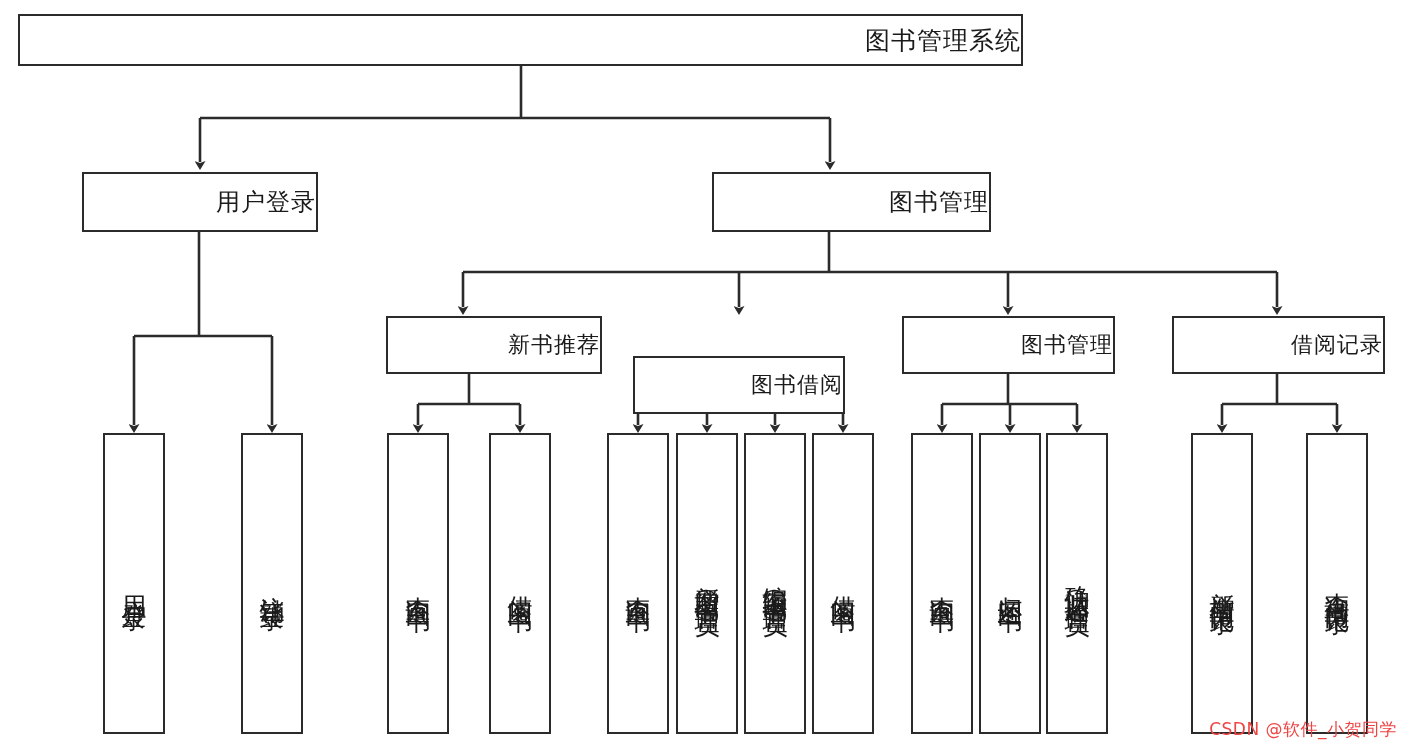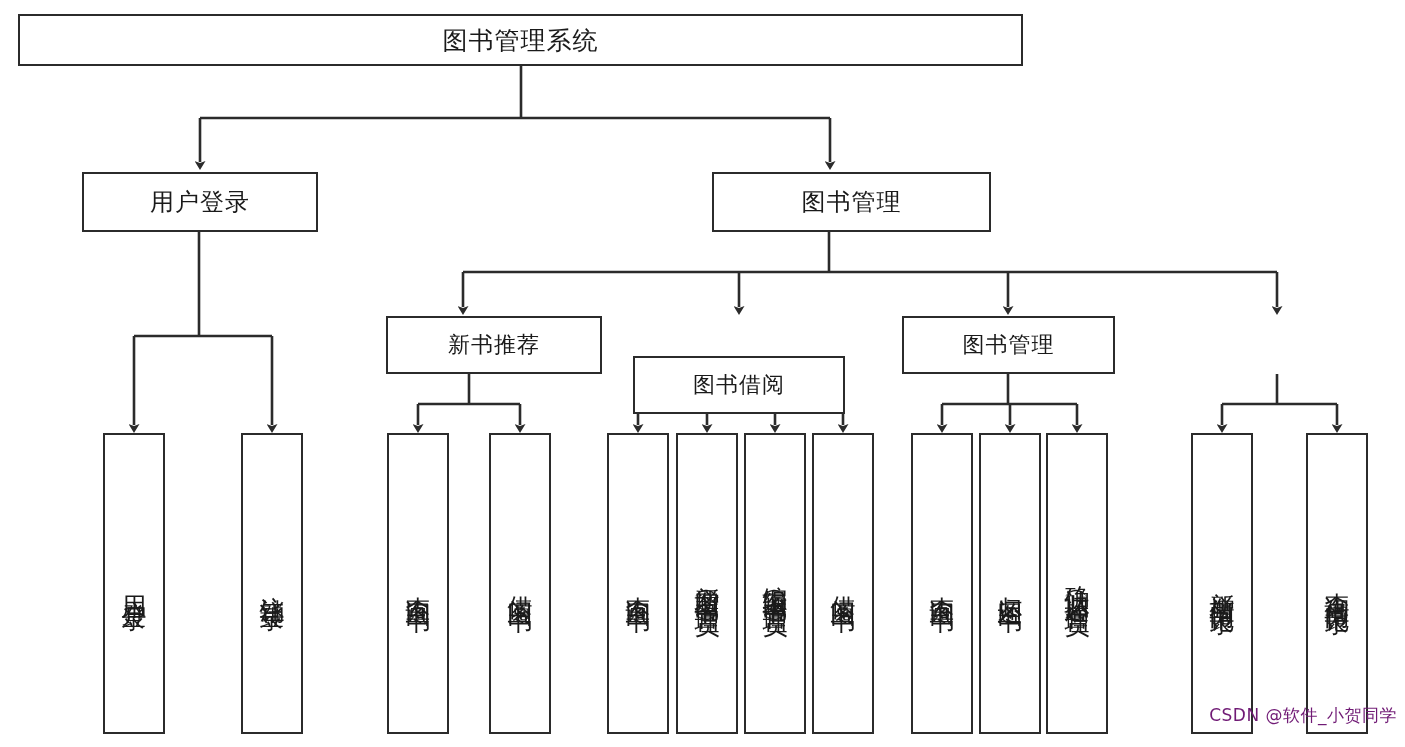--- a/index.html
+++ b/index.html
@@ -27,21 +27,21 @@
     width: 1405px;
     height: 747px;
   }
   .node-box {
     position: absolute;
     box-sizing: border-box;
     background: #ffffff;
     border: 2px solid #2b2b2b;
     display: flex;
     align-items: center;
-    justify-content: center;
+    justify-content: flex-end;
     overflow: hidden;
   }
   .node-label {
     color: #1a1a1a;
     text-align: center;
     white-space: nowrap;
     letter-spacing: 1px;
   }
   .node-root .node-label { font-size: 25px; }
   .node-branch .node-label { font-size: 24px; }
@@ -54,23 +54,23 @@
     writing-mode: vertical-rl;
     text-orientation: upright;
     font-size: 25px;
     line-height: 1.08;
     letter-spacing: 4px;
     white-space: nowrap;
   }
   #watermark {
     position: absolute;
     right: 8px;
-    bottom: 20px;
+    bottom: 6px;
     font-size: 17px;
-    color: #701a75;
+    color: #ef4444;
     letter-spacing: 0.5px;
     white-space: nowrap;
     pointer-events: none;
   }
 </style>
 </head>
 <body>
 
 <div id="diagram-root">
 
@@ -141,20 +141,23 @@
   </div>
 
   <div class="node-box node-sub" style="left:633px; top:316px; width:212px; height:58px;margin-top:40px;">
     <span class="node-label">图书借阅</span>
   </div>
 
   <div class="node-box node-sub" style="left:902px; top:316px; width:213px; height:58px;">
     <span class="node-label">图书管理</span>
   </div>
 
+  <div class="node-box node-sub" style="left:1172px; top:316px; width:213px; height:58px;">
+    <span class="node-label">借阅记录</span>
+  </div>
 
   <div class="node-box node-leaf" style="left:103px; top:433px; width:62px; height:301px;">
     <span class="node-label">用户登录</span>
   </div>
   <div class="node-box node-leaf" style="left:241px; top:433px; width:62px; height:301px;">
     <span class="node-label">注销登录</span>
   </div>
 
   <div class="node-box node-leaf" style="left:387px; top:433px; width:62px; height:301px;">
     <span class="node-label">查询图书</span>

